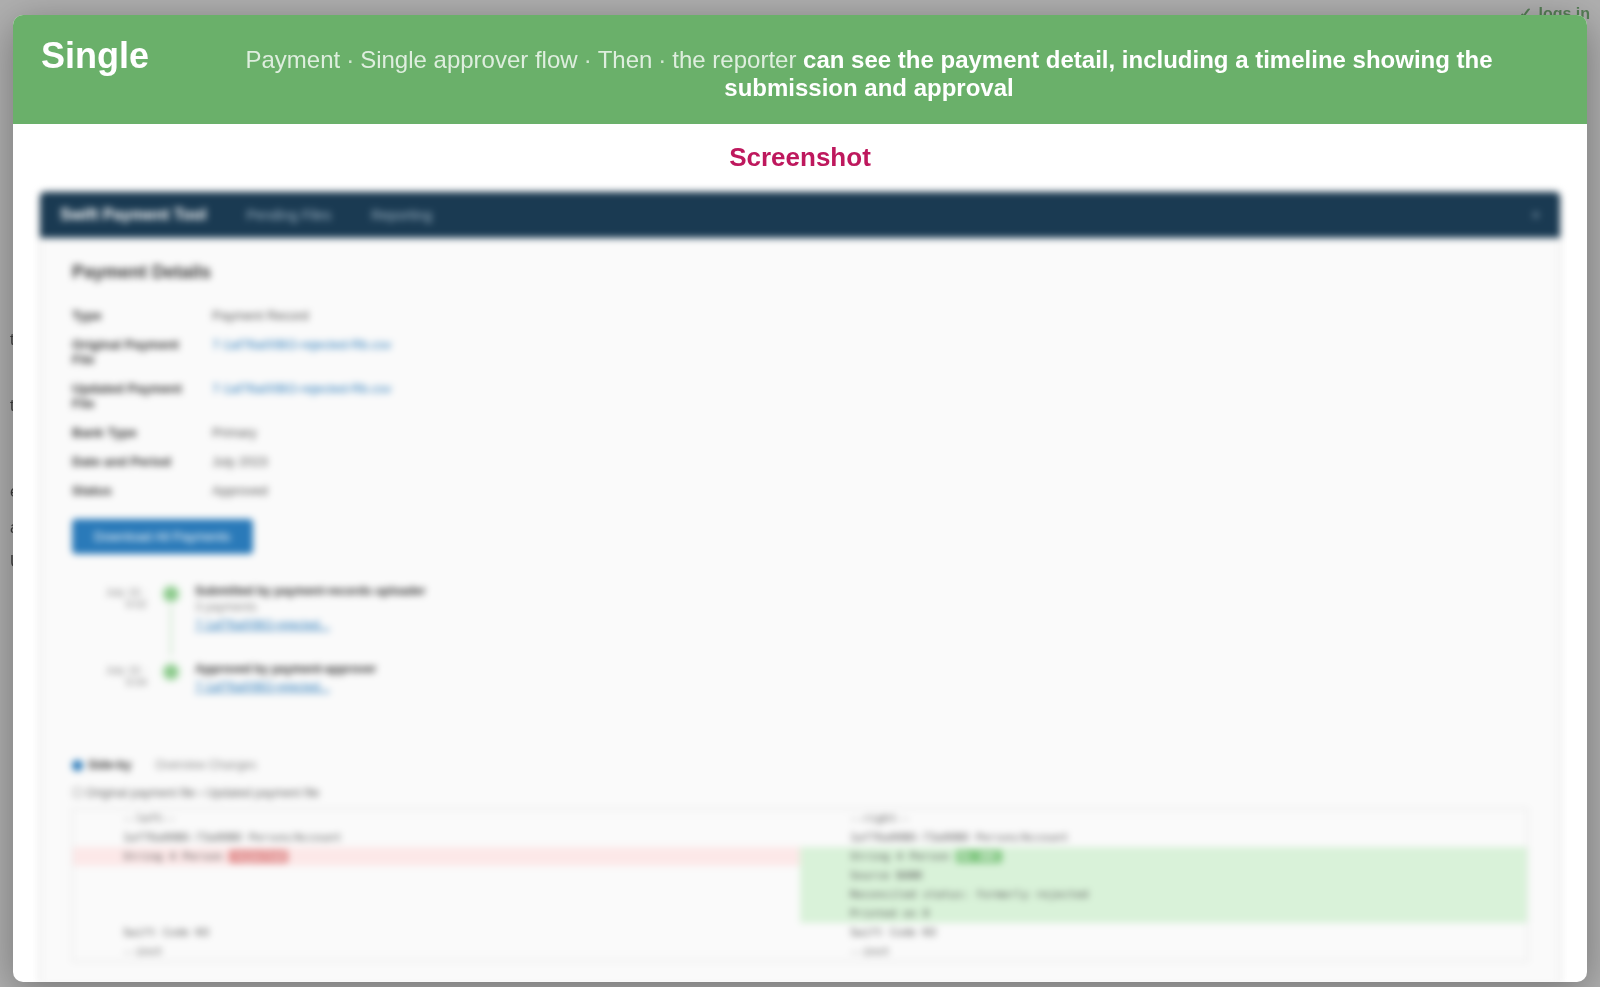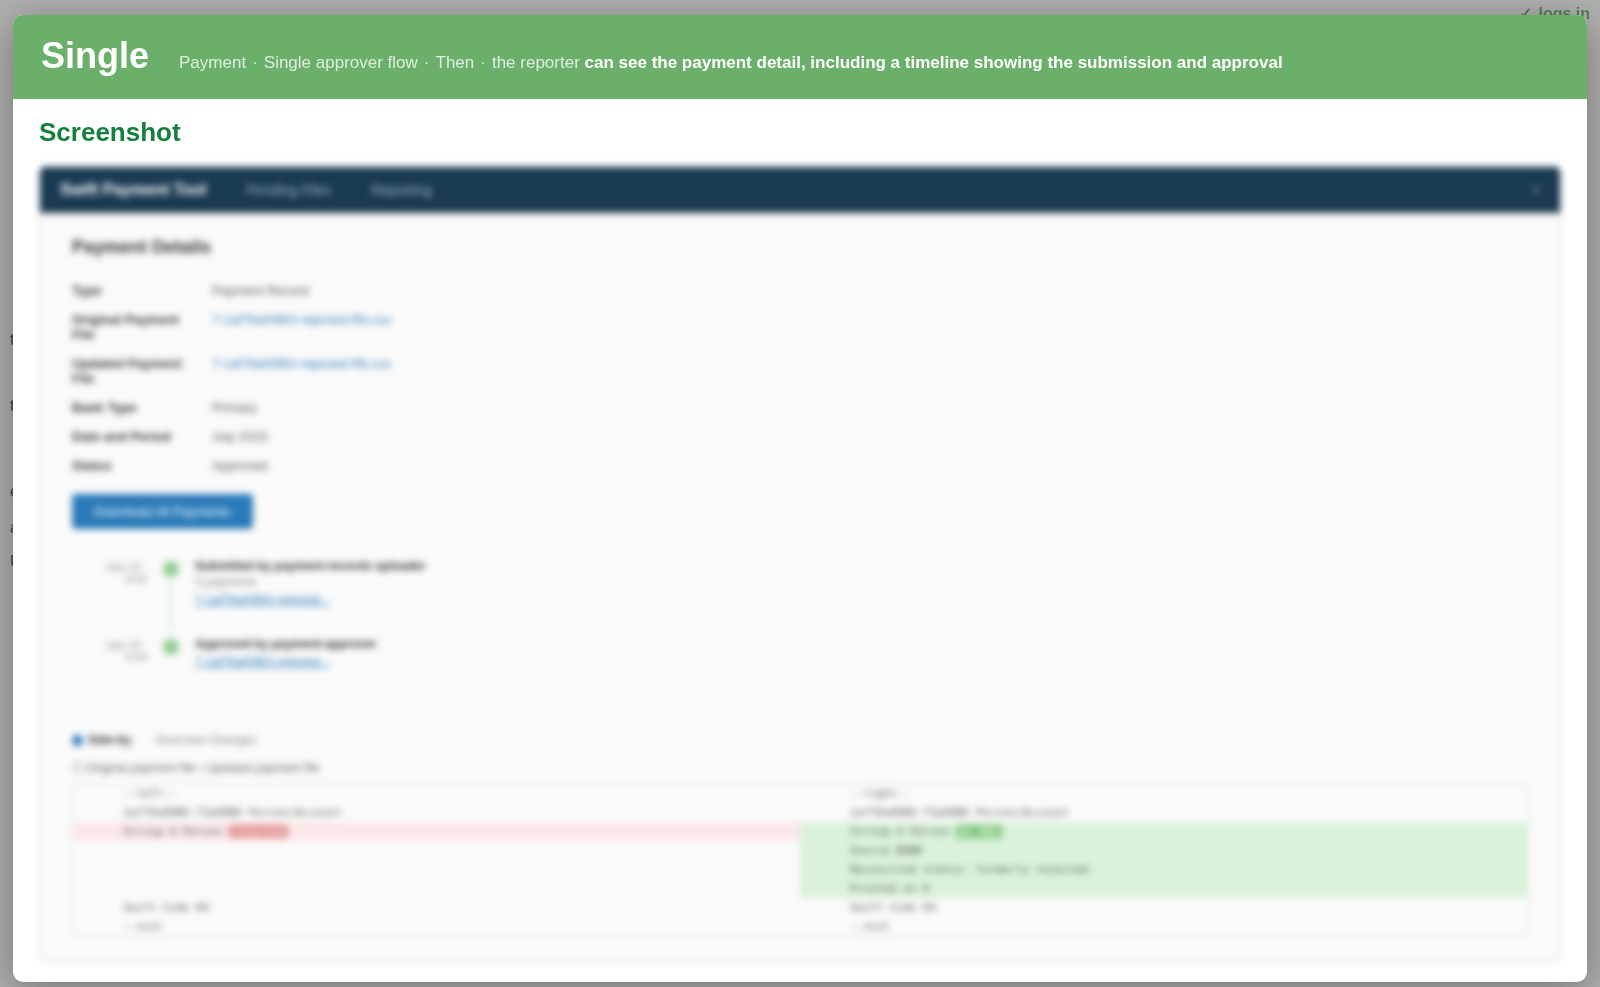--- a/index.html
+++ b/index.html
@@ -63,24 +63,24 @@
       align-items: baseline;
       gap: 30px;
     }
     
     .modal-title {
       font-size: 36px;
       font-weight: 600;
     }
     
     .breadcrumb {
-      font-size: 17px;
+      font-size: 24px;
       color: rgba(255,255,255,0.78);
       flex: 1;
-      text-align: left;
+      text-align: center;
     }
     
     .breadcrumb .sep {
       margin: 0 6px;
       color: rgba(255,255,255,0.7);
     }
     
     .breadcrumb .bold {
       color: #fff;
       font-weight: 600;
@@ -88,22 +88,23 @@
     
     .modal-body {
       padding: 18px 26px;
       overflow-y: auto;
       flex: 1;
     }
     
     .section-title {
       font-size: 26px;
       font-weight: 700;
-      color: #15803d;
+      color: #be185d;
       margin-bottom: 18px;
+      text-align: center;
     }
     
     .screenshot-frame {
       border: 1px solid #d0d0d0;
       border-radius: 6px;
       overflow: hidden;
       background: #fff;
       filter: blur(3.5px);
       position: relative;
     }

